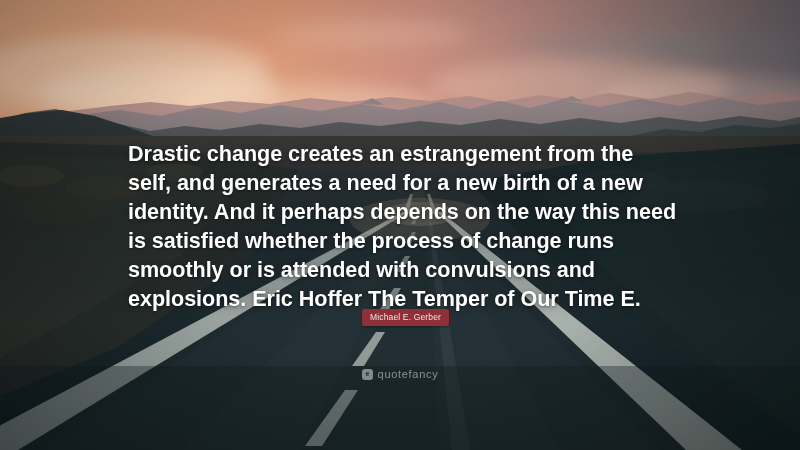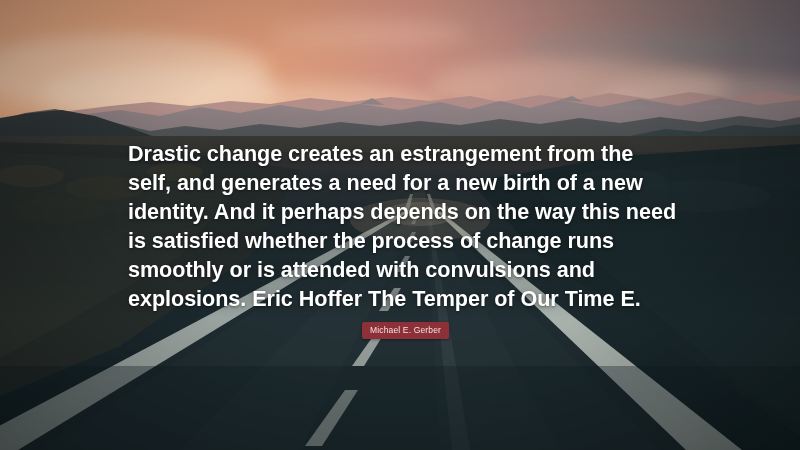--- a/index.html
+++ b/index.html
@@ -126,21 +126,21 @@
     line-height: 29px;
     font-weight: 700;
     color: #ffffff;
     letter-spacing: -0.05px;
     text-shadow: 0 1px 3px rgba(0,0,0,0.44), 0 0 12px rgba(0,0,0,0.28);
     text-align: left;
   }
   .author-badge {
     position: absolute;
     left: 362px;
-    top: 322px;
+    top: 309px;
     padding: 3px 8px 4px 8px;
     background: #8d3038;
     border-radius: 2px;
     color: #f2e3e4;
     font-size: 8.5px;
     line-height: 10px;
     letter-spacing: 0.15px;
     white-space: nowrap;
     box-shadow: 0 1px 3px rgba(0,0,0,0.35);
   }
@@ -289,15 +289,21 @@
   <div class="vignette"></div>
 
   <div class="content">
 
     <p class="quote">Drastic change creates an estrangement from the self, and generates a need for a new birth of a new identity. And it perhaps depends on the way this need is satisfied whether the process of change runs smoothly or is attended with convulsions and explosions. Eric Hoffer The Temper of Our Time E.</p>
 
     <div class="author-badge">
       <span>Michael E. Gerber</span>
     </div>
 
+    <div class="watermark">
+      <span class="wm-logo">
+        <span>ff</span>
+      </span>
+      <span class="wm-text">quotefancy</span>
+    </div>
 
   </div>
 </div>
 
 </body></html>

